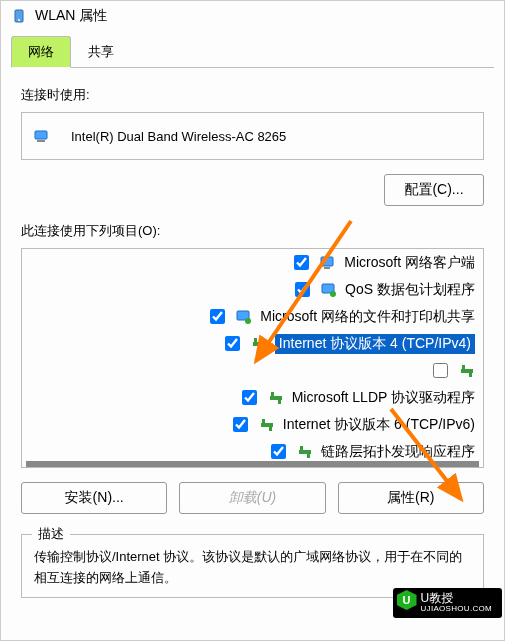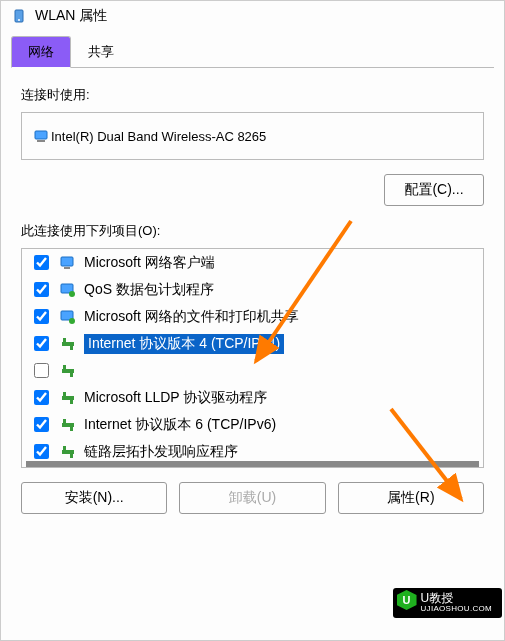--- a/index.html
+++ b/index.html
@@ -40,56 +40,57 @@
     padding: 6px 16px;
     font-size: 13px;
     border: 1px solid transparent;
     border-bottom: none;
     cursor: pointer;
     position: relative;
     top: 1px;
   }
   .tab.active {
     border-color: #bbb;
-    background: #8b5cf6;
+    background: #bef264;
     border-top-left-radius: 3px;
     border-top-right-radius: 3px;
     border-bottom: 1px solid #fdfdfd;
   }
   .panel {
     padding: 18px 20px 10px 20px;
     flex: 1;
     display: flex;
     flex-direction: column;
   }
   .label-row {
     margin-bottom: 8px;
   }
   .adapter-box {
     border: 1px solid #bbb;
     padding: 10px 12px;
     display: flex;
     align-items: center;
-    gap: 1px;
+    gap: 21px;
     margin-bottom: 14px;
     min-height: 26px;
   }
   .btn {
     border: 1px solid #999;
     background: #fdfdfd;
     padding: 6px 18px;
     font-size: 14px;
     border-radius: 3px;
     cursor: pointer;
     min-width: 100px;
     text-align: center;
   }
   .btn:disabled {
     color: #aaa;
     cursor: default;
+    font-style: italic;
   }
   .config-row {
     display:flex;
     justify-content:flex-end;
     margin-bottom: 16px;
   }
   .list-box {
     border: 1px solid #bbb;
     height: 218px;
     overflow: hidden;
@@ -99,20 +100,21 @@
   .list-inner {
     height: 100%;
     overflow: hidden;
   }
   .list-item {
     display: flex;
     align-items: center;
     gap: 8px;
     padding: 3px 8px;
     font-size: 14px;
+    justify-content: flex-end;
   }
   .list-item.selected .item-label {
     background: #0a64c8;
     color: #fff;
     padding: 1px 4px;
   }
   .chk {
     width: 15px;
     height: 15px;
   }
@@ -126,21 +128,21 @@
   .hscroll {
     position: absolute;
     bottom: 0;
     left: 4px;
     right: 4px;
     height: 6px;
     background: #888;
   }
   .action-row {
     display: flex;
-    justify-content: flex-end;
+    justify-content: flex-start;
     gap: 12px;
     margin-bottom: 14px;
   }
   .action-row .btn { flex:1; }
   .group-box {
     border: 1px solid #bbb;
     padding: 12px 12px 8px 12px;
     position: relative;
     margin-top: 6px;
   }
@@ -321,20 +323,24 @@
         </div>
       <div class="hscroll"></div>
     </div>
 
     <div class="action-row">
       <button class="btn">安装(N)...</button>
       <button class="btn" disabled="">卸载(U)</button>
       <button class="btn">属性(R)</button>
     </div>
 
+    <div class="group-box">
+      <div class="group-title">描述</div>
+      <div class="desc-text">传输控制协议/Internet 协议。该协议是默认的广域网络协议，用于在不同的相互连接的网络上通信。</div>
+    </div>
 
   </div>
 
   <svg class="arrow" style="left:240px; top:210px;" width="120" height="160">
     <defs>
         <marker id="ah1" markerWidth="8" markerHeight="8" refX="6" refY="3" orient="auto">
           <path d="M0,0 L7,3 L0,6 Z" fill="#ff7a00"></path>
         </marker>
       </defs>
     <line x1="110" y1="10" x2="15" y2="150" stroke="#ff7a00" stroke-width="4" marker-end="url(#ah1)"></line>

